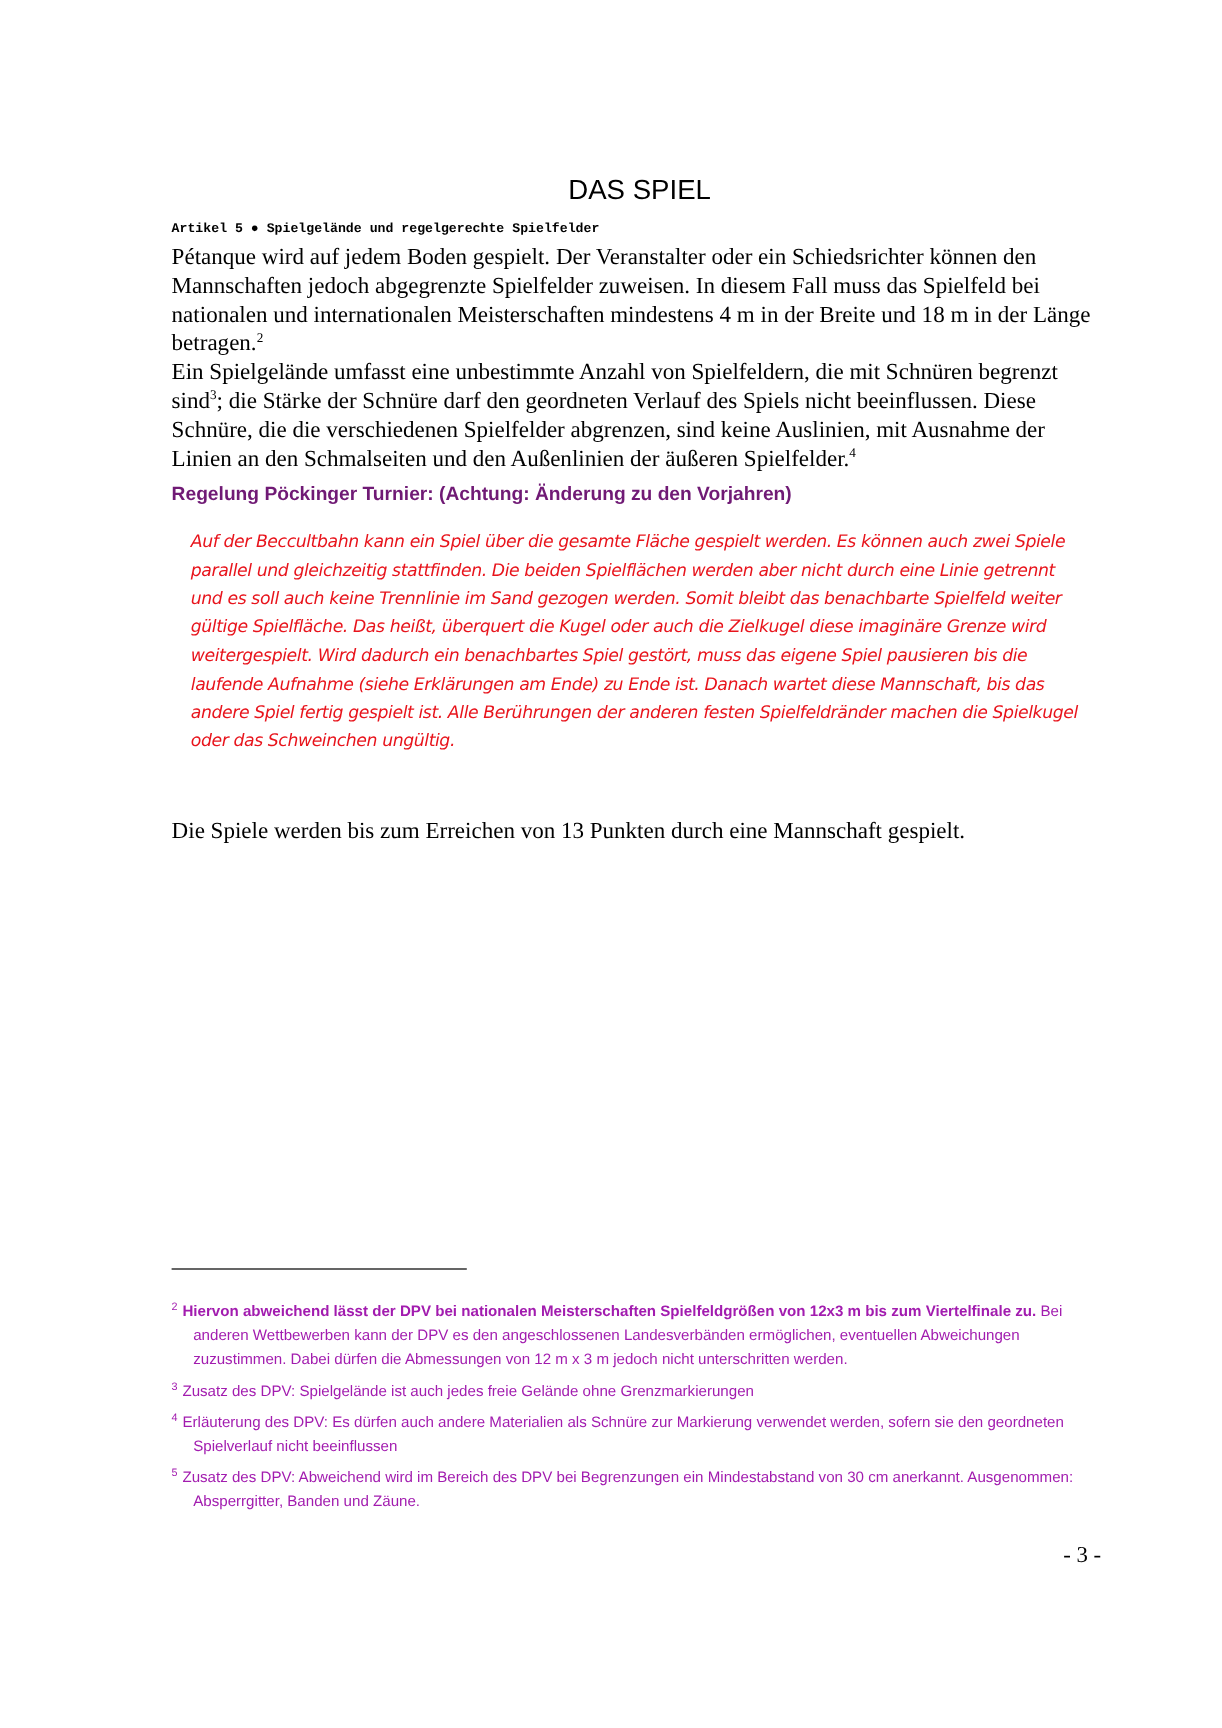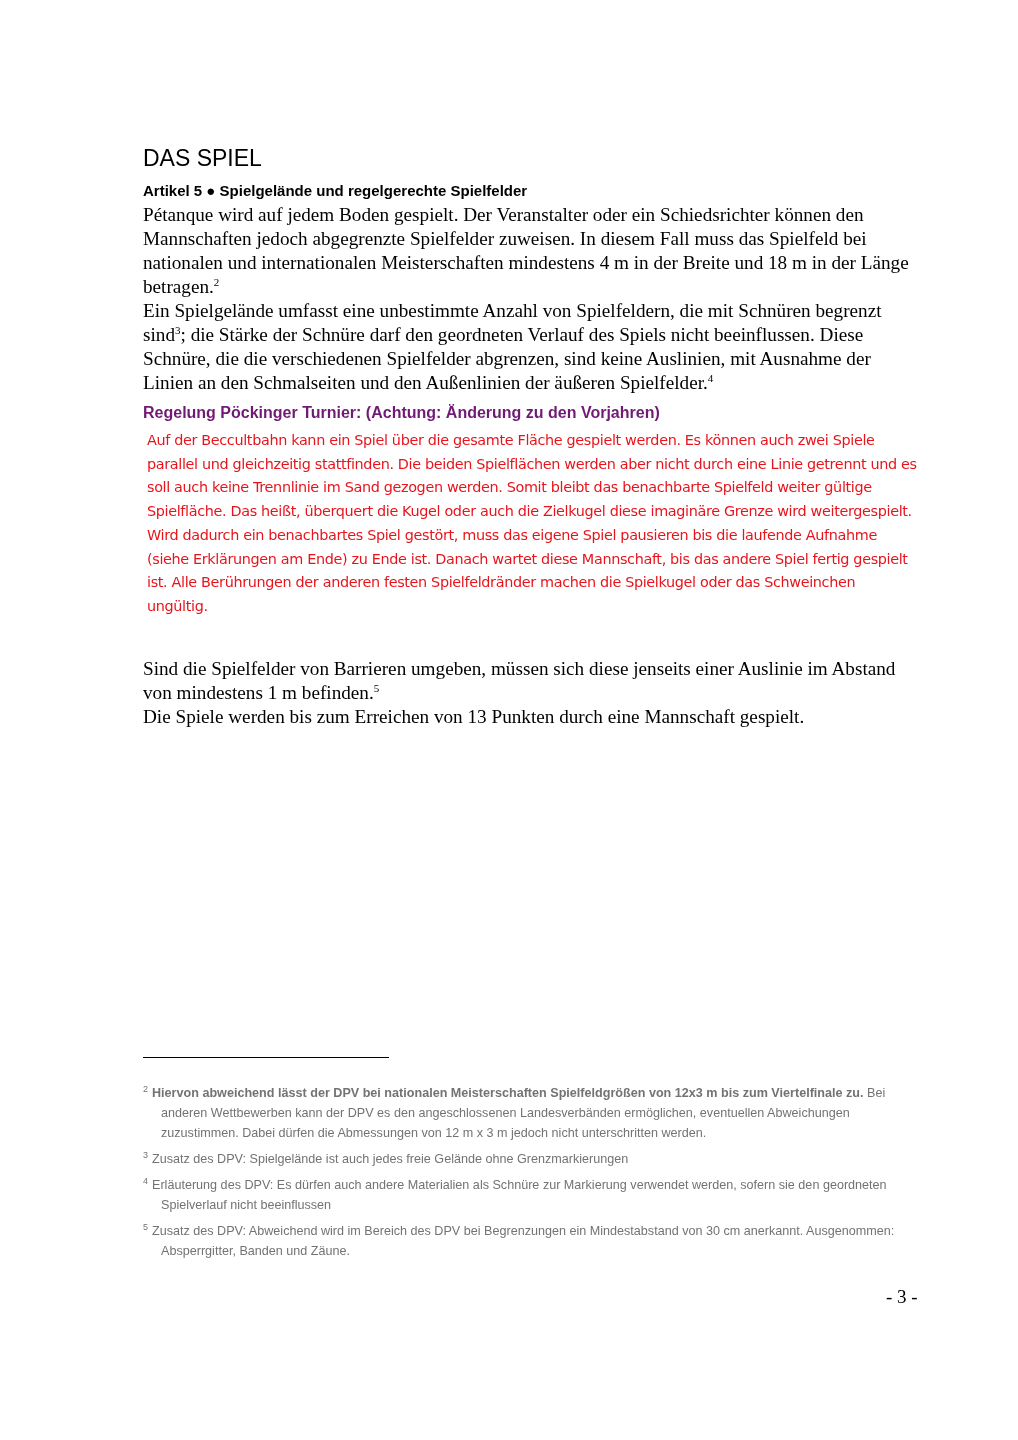--- a/index.html
+++ b/index.html
@@ -1,28 +1,28 @@
 <!DOCTYPE html>
 <html><head>
   <meta charset="utf-8">
   <style>
     html, body { margin: 0; padding: 0; background: #ffffff; }
     body { width: 1018px; height: 1440px; position: relative; overflow: hidden; }
     .page { position: absolute; left: 0; top: 0; width: 1018px; height: 1440px; background: #fff; }
     .content { position: absolute; left: 143px; top: 143px; width: 780px; color: #000; }
-    .h1 { font-family: "Liberation Sans", sans-serif; font-size: 23px; font-weight: normal; margin: 0; line-height: 30px; }
-    .h2 { font-family: Liberation Sans, sans-serif; font-size: 15px; font-weight: bold; margin: 6px 0 0 0; line-height: 24px; }
+    .h1 { font-family: "Liberation Sans", sans-serif; font-size: 23px; font-weight: normal; margin: 0; line-height: 30px; text-align: center; }
+    .h2 { font-family: Liberation Mono, monospace; font-size: 11px; font-weight: bold; margin: 6px 0 0 0; line-height: 24px; }
     .p { font-family: "Liberation Serif", serif; font-size: 19.2px; line-height: 24px; margin: 0; }
     sup { font-size: 11px; line-height: 0; vertical-align: super; }
     .red-head { font-family: "Liberation Sans", sans-serif; font-weight: bold; font-size: 16px; color: #701a75; line-height: 24px; margin: 6px 0 0 0; }
-    .red-body { font-family: "DejaVu Sans", sans-serif; font-size: 14.4px; color: #e8141c; line-height: 23.7px; margin: 4px; letter-spacing: -0.35px; }
+    .red-body { font-family: "DejaVu Sans", sans-serif; font-style: italic; font-size: 14.4px; color: #e8141c; line-height: 23.7px; margin: 16px; letter-spacing: -0.35px; }
     .gap { height: 22px; }
     .gap-s { height: 12px; }
     .fn-rule { position: absolute; left: 143px; top: 1057px; width: 246px; height: 1px; background: #000; }
-    .footnotes { position: absolute; left: 143px; top: 1083px; width: 770px; font-family: "Liberation Sans", sans-serif; font-size: 12.6px; line-height: 20px; color: #737373; }
+    .footnotes { position: absolute; left: 143px; top: 1083px; width: 770px; font-family: "Liberation Sans", sans-serif; font-size: 12.6px; line-height: 20px; color: #a21caf; }
     .fn { margin: 0 0 6px 0; padding-left: 18px; text-indent: -18px; }
     .fn sup { font-size: 9px; margin-right: 4px; }
     .fn b { font-weight: bold; }
     .page-number { position: absolute; left: 886px; top: 1286px; font-family: "Liberation Serif", serif; font-size: 19px; color: #000; }
   </style>
 </head>
 <body>
 
 <div class="page">
   <div class="content">
@@ -33,21 +33,20 @@
 
     <p class="p"><span>Ein Spielgelände umfasst eine unbestimmte Anzahl von Spielfeldern, die mit Schnüren begrenzt sind</span><sup>3</sup><span>; die Stärke der Schnüre darf den geordneten Verlauf des Spiels nicht beeinflussen. Diese Schnüre, die die verschiedenen Spielfelder abgrenzen, sind keine Auslinien, mit Ausnahme der Linien an den Schmalseiten und den Außenlinien der äußeren Spielfelder.</span><sup>4</sup></p>
 
     <div>
       <p class="red-head">Regelung Pöckinger Turnier: (Achtung: Änderung zu den Vorjahren)</p>
       <p class="red-body">Auf der Beccultbahn kann ein Spiel über die gesamte Fläche gespielt werden. Es können auch zwei Spiele parallel und gleichzeitig stattfinden. Die beiden Spielflächen werden aber nicht durch eine Linie getrennt und es soll auch keine Trennlinie im Sand gezogen werden. Somit bleibt das benachbarte Spielfeld weiter gültige Spielfläche. Das heißt, überquert die Kugel oder auch die Zielkugel diese imaginäre Grenze wird weitergespielt. Wird dadurch ein benachbartes Spiel gestört, muss das eigene Spiel pausieren bis die laufende Aufnahme (siehe Erklärungen am Ende) zu Ende ist. Danach wartet diese Mannschaft, bis das andere Spiel fertig gespielt ist. Alle Berührungen der anderen festen Spielfeldränder machen die Spielkugel oder das Schweinchen ungültig.</p>
     </div>
 
     <div class="gap-s"></div>
     <div class="gap"></div>
-    <p class="p"><span>Sind die Spielfelder von Barrieren umgeben, müssen sich diese jenseits einer Auslinie im Abstand von mindestens 1 m befinden.</span><sup>5</sup></p>
     <p class="p">Die Spiele werden bis zum Erreichen von 13 Punkten durch eine Mannschaft gespielt.</p>
 
     <div class="gap-s"></div>
     <div>
     </div>
   </div>
 
   <div class="fn-rule"></div>
 
   <div class="footnotes">

